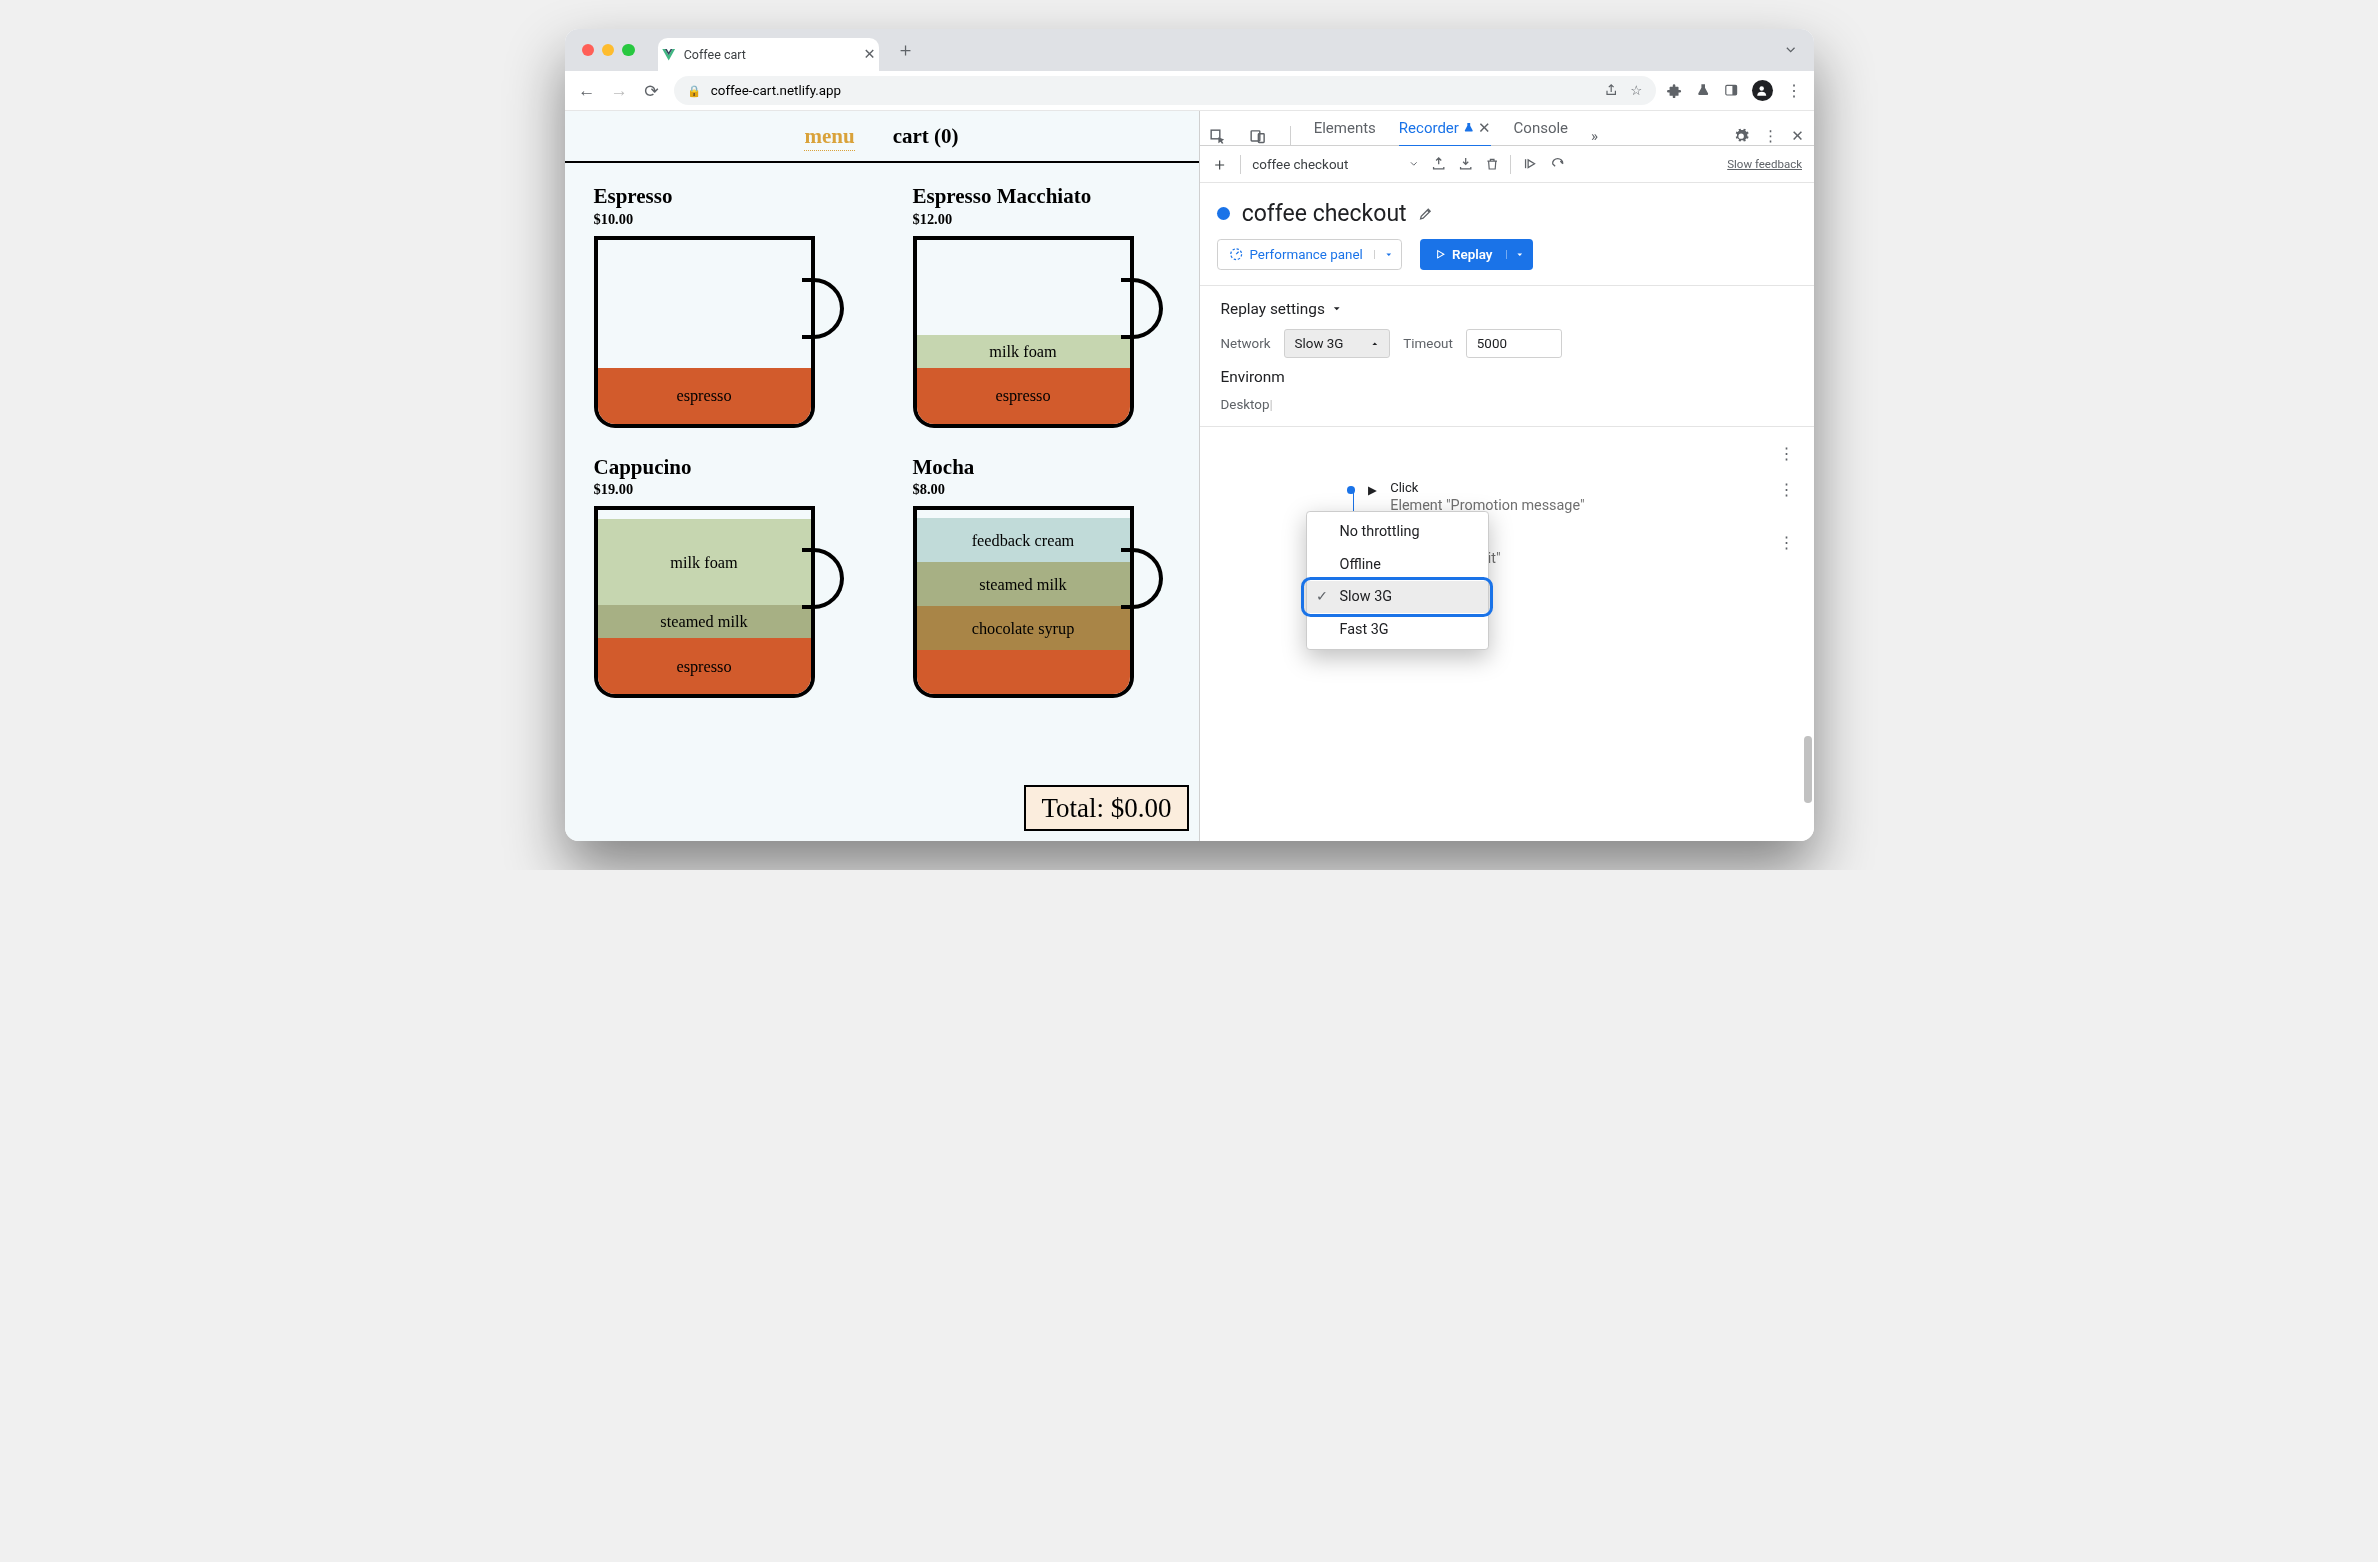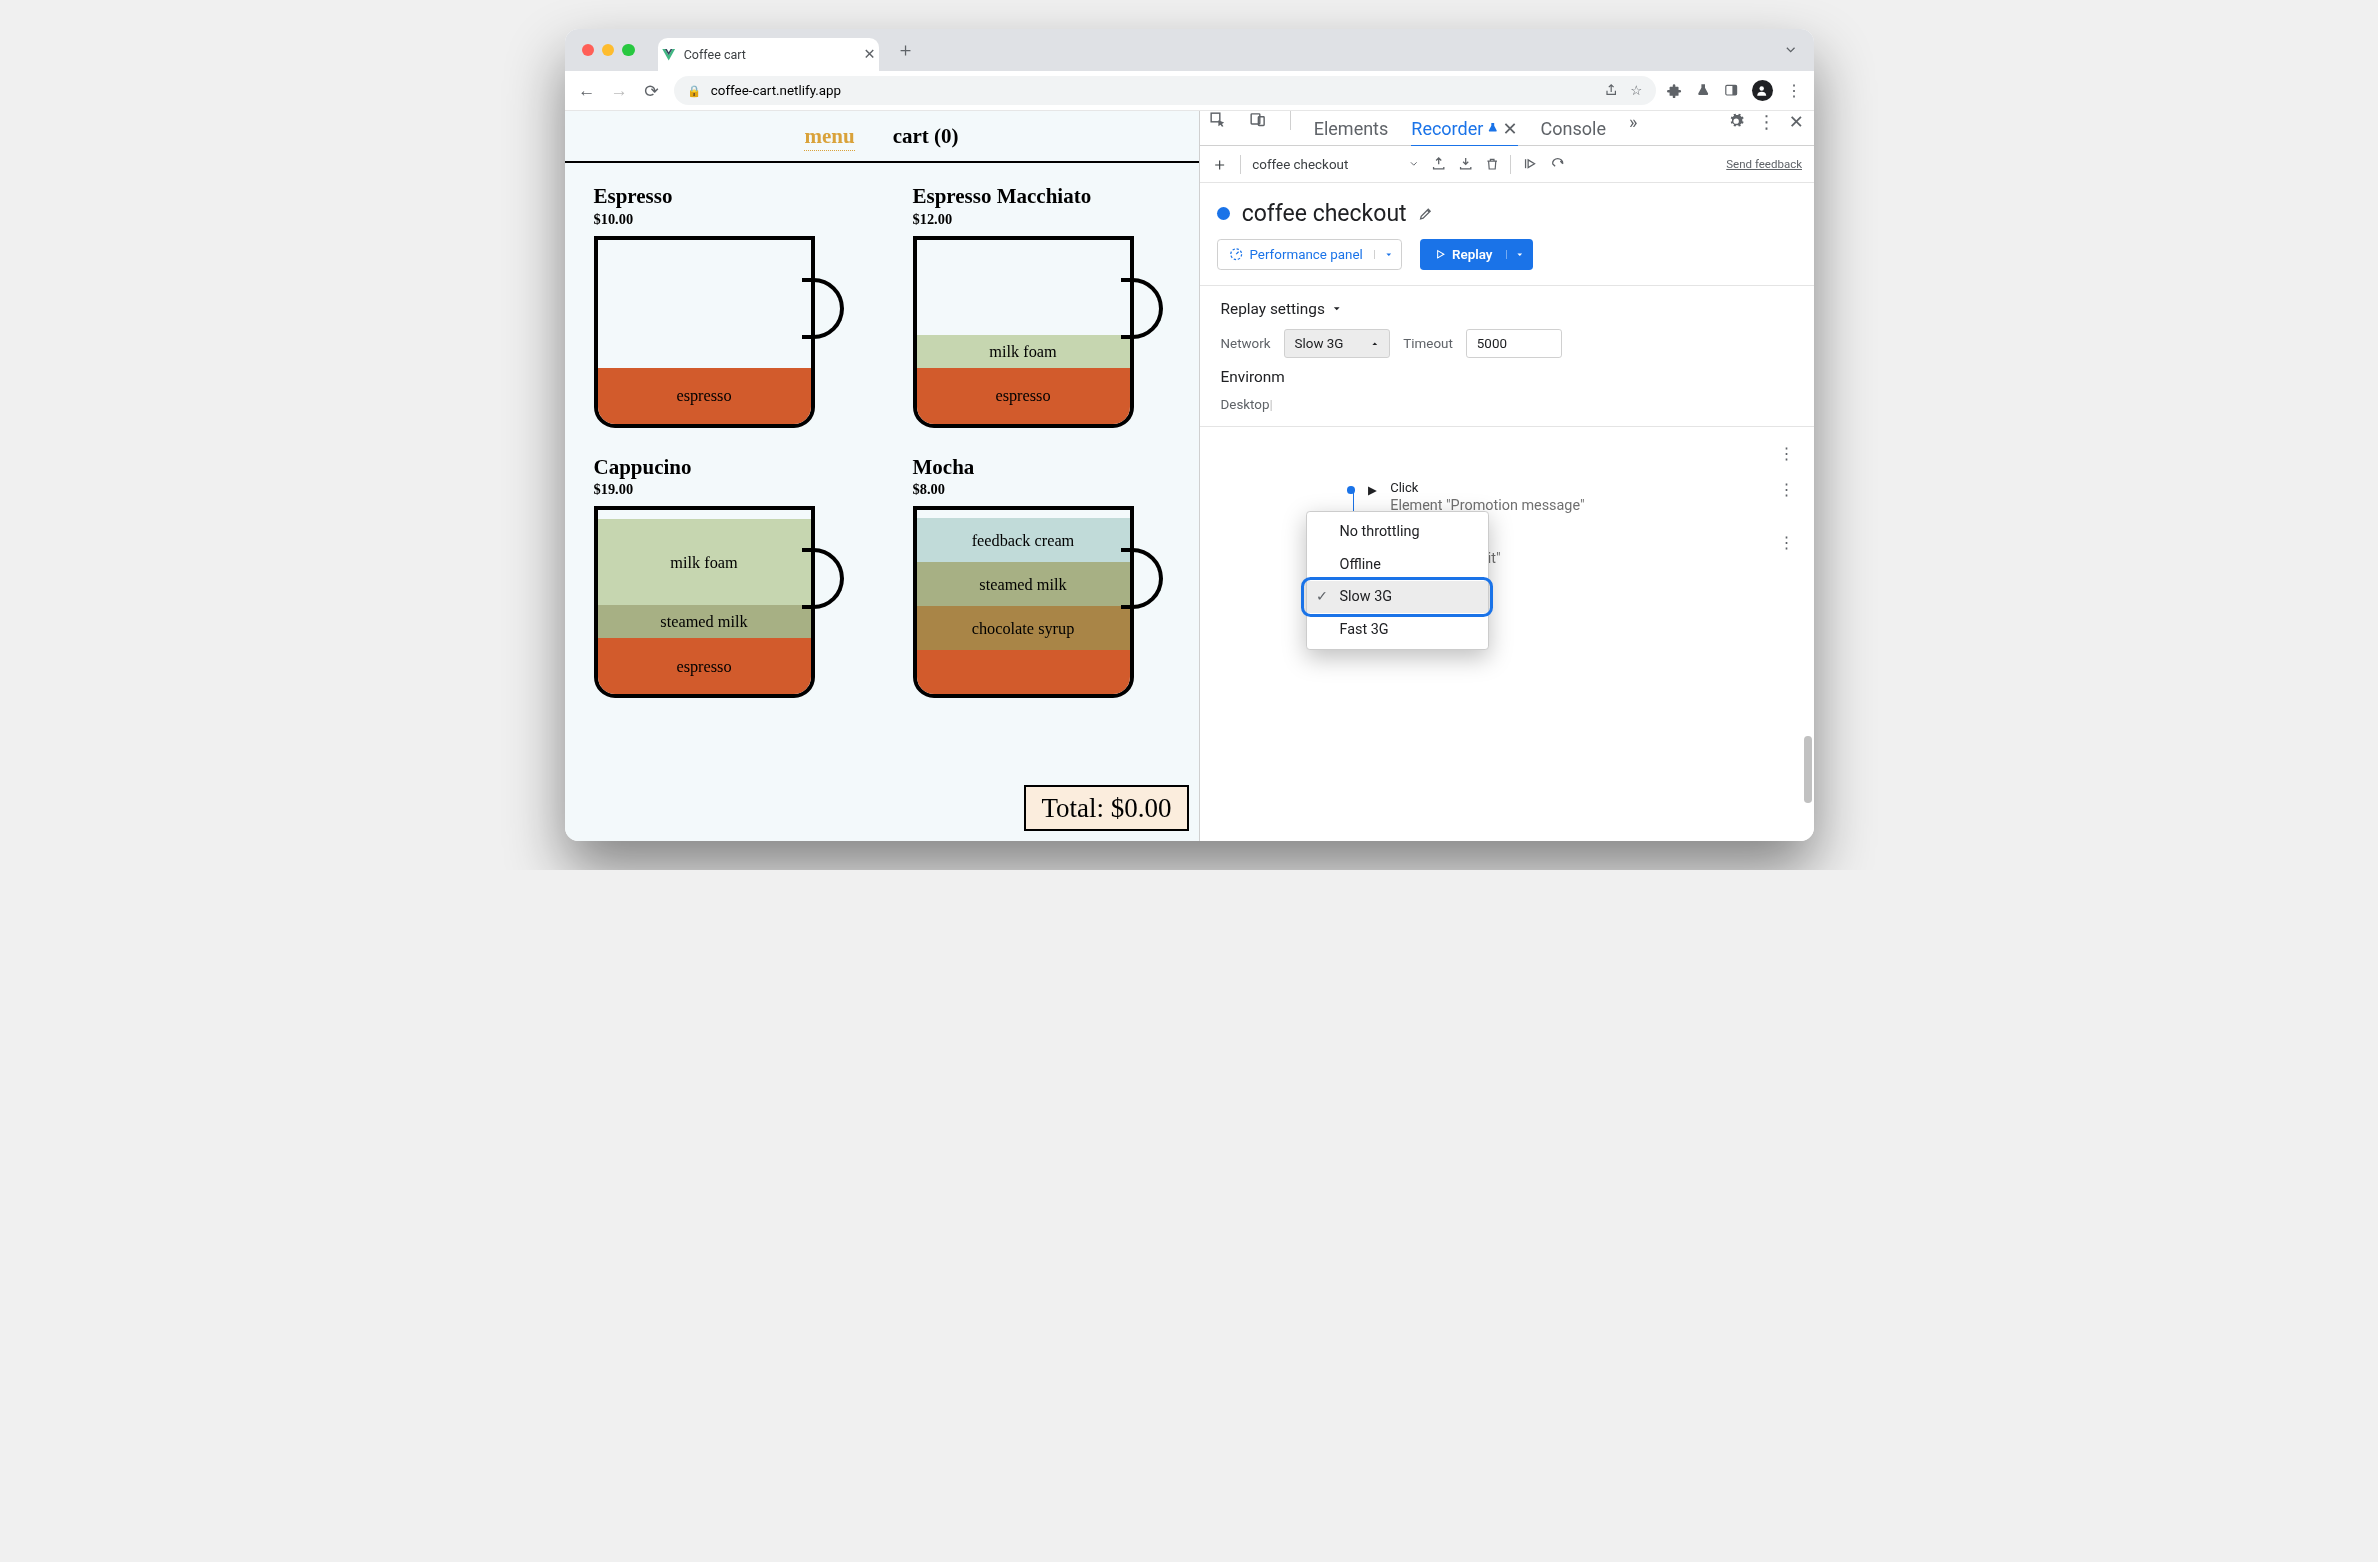--- a/index.html
+++ b/index.html
@@ -90,22 +90,22 @@
   .l-whip{background:#c1dbd9; height:44px;}
   .l-foam-tall{background:#c6d6b0; height:86px;}
   .l-steam-short{background:#a7b084; height:33px;}
   .totalbox{
     position:absolute; bottom:9.6px; right:9.6px;
     background:#fbeddd; border:2.9px solid #000; padding:5.8px 15.4px;
     font-family:Georgia,serif; font-size:27px;
   }
   
   .dt-tabs{
-    display:flex; align-items:flex-start; height:35px; border-bottom:1px solid #d0d0d0;
-    padding:0 9.6px; gap:23px; font-size:18px; color:#5f6368;
+    display:flex; align-items:flex-end; height:35px; border-bottom:1px solid #d0d0d0;
+    padding:0 9.6px; gap:23px; font-size:15px; color:#5f6368;
   }
   .dt-tabs .sep{width:1px;height:19px;background:#d0d0d0;}
   .dt-tab{cursor:pointer; display:flex; align-items:center; gap:3.8px; height:35px;}
   .dt-tab.active{color:#1a73e8; border-bottom:1.9px solid #1a73e8; margin-bottom:-1px;}
   .dt-right{margin-left:auto; display:flex; gap:13.4px; align-items:center;}
   .dt-bar2{
     display:flex; align-items:center; height:37px; border-bottom:1px solid #e4e4e4;
     padding:0 11.5px; gap:11.5px; font-size:13.4px; color:#3c4043;
   }
   .dt-bar2 .sep{width:1px;height:19px;background:#d0d0d0;}
@@ -375,21 +375,21 @@
           <svg width="15.4" height="15.4" viewBox="0 0 24 24">
               <rect x="3" y="5" width="2" height="14" fill="#5f6368"></rect>
               <path fill="none" stroke="#5f6368" stroke-width="2" d="M8 6l10 6-10 6z"></path>
             </svg>
         </span>
         <span>
           <svg width="15.4" height="15.4" viewBox="0 0 24 24">
               <path fill="none" stroke="#5f6368" stroke-width="2" d="M4 12a8 8 0 1116 0M4 12l4 4M20 12l-4-4"></path>
             </svg>
         </span>
-        <span class="link">Send feedback</span>
+        <span class="link">Slow feedback</span>
       </div>
 
       <div class="dt-title">
         <span class="bluecirc"></span>
         <h2>coffee checkout</h2>
         <span class="pencil">
           <svg width="15.4" height="15.4" viewBox="0 0 24 24">
               <path fill="none" stroke="#5f6368" stroke-width="2" d="M4 20l4-1 11-11-3-3L5 16l-1 4zM14 6l3 3"></path>
             </svg>
         </span>

